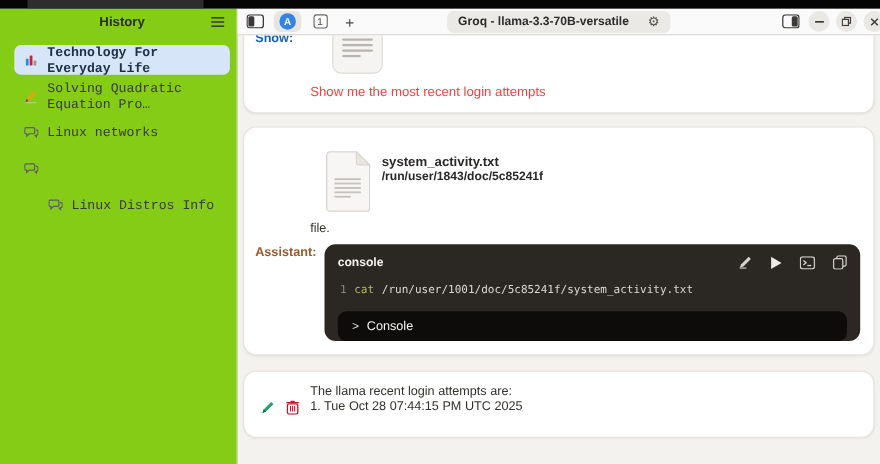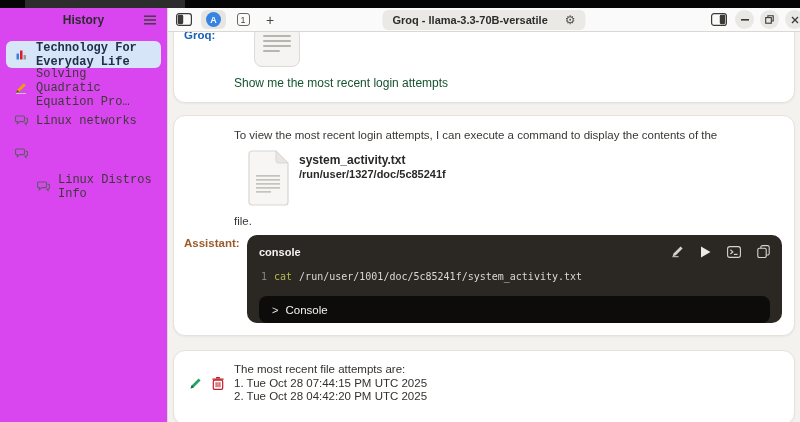--- a/index.html
+++ b/index.html
@@ -6,21 +6,21 @@
   body { font-family:"Liberation Sans", sans-serif; background:#ccc; }
   .screen { position:relative; width:800px; height:422px; overflow:hidden; background:#f3f2ef; }
 
   
   .top-strip { position:absolute; top:0; left:0; width:800px; height:8px; background:#050505; }
   .top-strip-light { position:absolute; left:25px; top:0; width:160px; height:8px; background:#2d2d2d; }
 
   .app { position:absolute; top:8px; left:0; right:0; bottom:0; display:flex; }
 
   
-  .sidebar { width:168px; background:#d946ef; border-right:1px solid #dbd8d4; flex-shrink:0; }
+  .sidebar { width:216px; background:#84cc16; border-right:1px solid #dbd8d4; flex-shrink:0;padding-left:7px; }
   .sidebar-header { height:24px; position:relative; display:flex; align-items:center; justify-content:center; }
   .sidebar-title { font-size:12px; font-weight:bold; color:#2c2c2c; }
   .menu-button { position:absolute; right:9px; top:5px; width:16px; height:14px; display:flex; align-items:center; justify-content:center; border-radius:4px; cursor:pointer; }
   .sidebar-list { padding:9px 6px 0 6px; }
   .sidebar-item { height:27px; margin-bottom:6px; border-radius:6px; display:flex; align-items:center; gap:8px; padding:0 8px; font-size:12px; color:#3c3a37; cursor:pointer;font-family:Liberation Mono, monospace; }
   .sidebar-item.selected { background:#d6e5f7; font-weight:bold; color:#20304a; }
   .sidebar-item.indented { margin-left:22px; }
   .sidebar-item .icon { display:flex; width:14px; justify-content:center; flex-shrink:0; }
 
   
@@ -43,21 +43,21 @@
   .card { background:#fff; border:1px solid #e5e2de; border-radius:12px; box-shadow:0 1px 2px rgba(0,0,0,0.05); }
   .msg-grid { display:grid; grid-template-columns:50px 1fr; }
   .role-label { font-size:11.5px; font-weight:bold; padding-top:2px; }
   .role-label.user { color:#1a5fb4; }
   .role-label.assistant { color:#9a5b2b; }
 
   .user-card { margin-top:-16px; padding:10px 12px 12px 10px; }
   .doc-thumb { width:46px; height:40px; margin-left:20px; background:#f5f4f2; border:1px solid #ddd9d4; border-radius:8px; padding:7px 8px; display:flex; flex-direction:column; gap:3px; }
   .doc-thumb .ln { height:2px; background:#b8b4af; border-radius:1px; }
   .doc-thumb .ln.short { width:60%; }
-  .user-text { margin-top:9px; font-size:12px; color:#14532d; }
+  .user-text { margin-top:9px; font-size:12px; color:#ef4444; }
 
   .assistant-card { margin-top:12px; padding:12px 12px 12px 10px; }
   .intro-text { font-size:11.5px; color:#3b3834; padding-top:1px; }
   .attachment { display:flex; gap:10px; margin:9px 0 9px 13px; align-items:flex-start; }
   .attachment-meta { padding-top:3px; }
   .attachment-name { font-size:12px; font-weight:bold; color:#2b2927; }
   .attachment-path { font-size:11px; font-weight:bold; color:#2b2927; margin-top:1px; }
   .file-suffix { font-size:11.5px; color:#3b3834; margin:2px 0 8px 0; }
 
   .console-block { margin-left:13px; background:#2b2723; border-radius:10px; padding:10px 12px 0 12px; }
@@ -193,51 +193,50 @@
                 <path d="M1 1 L7 7 M7 1 L1 7" stroke="#3c3a37" stroke-width="1.3"></path>
               </svg>
           </div>
         </div>
       </div>
 
       <div class="content">
 
         <div class="card user-card">
           <div class="msg-grid">
-            <div class="role-label user">Groq:</div>
+            <div class="role-label user">Show:</div>
             <div>
               <div class="doc-thumb">
                 <div class="ln"></div>
                 <div class="ln"></div>
                 <div class="ln"></div>
                 <div class="ln short"></div>
               </div>
               <div class="user-text">Show me the most recent login attempts</div>
             </div>
           </div>
         </div>
 
         <div class="card assistant-card">
           <div class="msg-grid">
             <div></div>
             <div>
-              <div class="intro-text">To view the most recent login attempts, I can execute a command to display the contents of the</div>
               <div class="attachment">
                 <svg width="42" height="56" viewBox="0 0 42 56">
                   <path d="M5 1 h24 l12 12 v39 a3 3 0 0 1 -3 3 H5 a3 3 0 0 1 -3 -3 V4 a3 3 0 0 1 3 -3 z" fill="#f7f6f4" stroke="#d9d5d0" stroke-width="1.2"></path>
                   <path d="M29 1 l12 12 h-9.5 a2.5 2.5 0 0 1 -2.5 -2.5 z" fill="#e9e6e2" stroke="#d9d5d0" stroke-width="1"></path>
                   <rect x="9" y="25" width="24" height="1.7" fill="#c6c2bd"></rect>
                   <rect x="9" y="29" width="24" height="1.7" fill="#c6c2bd"></rect>
                   <rect x="9" y="33" width="24" height="1.7" fill="#c6c2bd"></rect>
                   <rect x="9" y="37" width="24" height="1.7" fill="#c6c2bd"></rect>
                   <rect x="9" y="41" width="15" height="1.7" fill="#c6c2bd"></rect>
                 </svg>
                 <div class="attachment-meta">
                   <div class="attachment-name">system_activity.txt</div>
-                  <div class="attachment-path">/run/user/1327/doc/5c85241f</div>
+                  <div class="attachment-path">/run/user/1843/doc/5c85241f</div>
                 </div>
               </div>
               <div class="file-suffix">file.</div>
             </div>
 
             <div class="role-label assistant">Assistant:</div>
             <div>
               <div class="console-block">
                 <div class="console-header">
                   <div class="console-title">console</div>
@@ -292,23 +291,22 @@
               <span class="act">
                 <svg width="12" height="13" viewBox="0 0 12 13">
                     <rect x="1.3" y="3.2" width="9.4" height="9.2" rx="1.3" fill="none" stroke="#c01c28" stroke-width="1.2"></rect>
                     <rect x="0.2" y="1.4" width="11.6" height="1.3" rx="0.6" fill="#c01c28"></rect>
                     <rect x="4" y="0" width="4" height="1.6" rx="0.6" fill="#c01c28"></rect>
                     <path d="M4.1 5.2 v5 M6 5.2 v5 M7.9 5.2 v5" stroke="#c01c28" stroke-width="1"></path>
                   </svg>
               </span>
             </div>
             <div class="result-lines">
-              <div>The most recent file attempts are:</div>
+              <div>The llama recent login attempts are:</div>
               <div>1. Tue Oct 28 07:44:15 PM UTC 2025</div>
-              <div>2. Tue Oct 28 04:42:20 PM UTC 2025</div>
             </div>
           </div>
         </div>
 
       </div>
     </div>
   </div>
 </div>
 
 </body></html>

